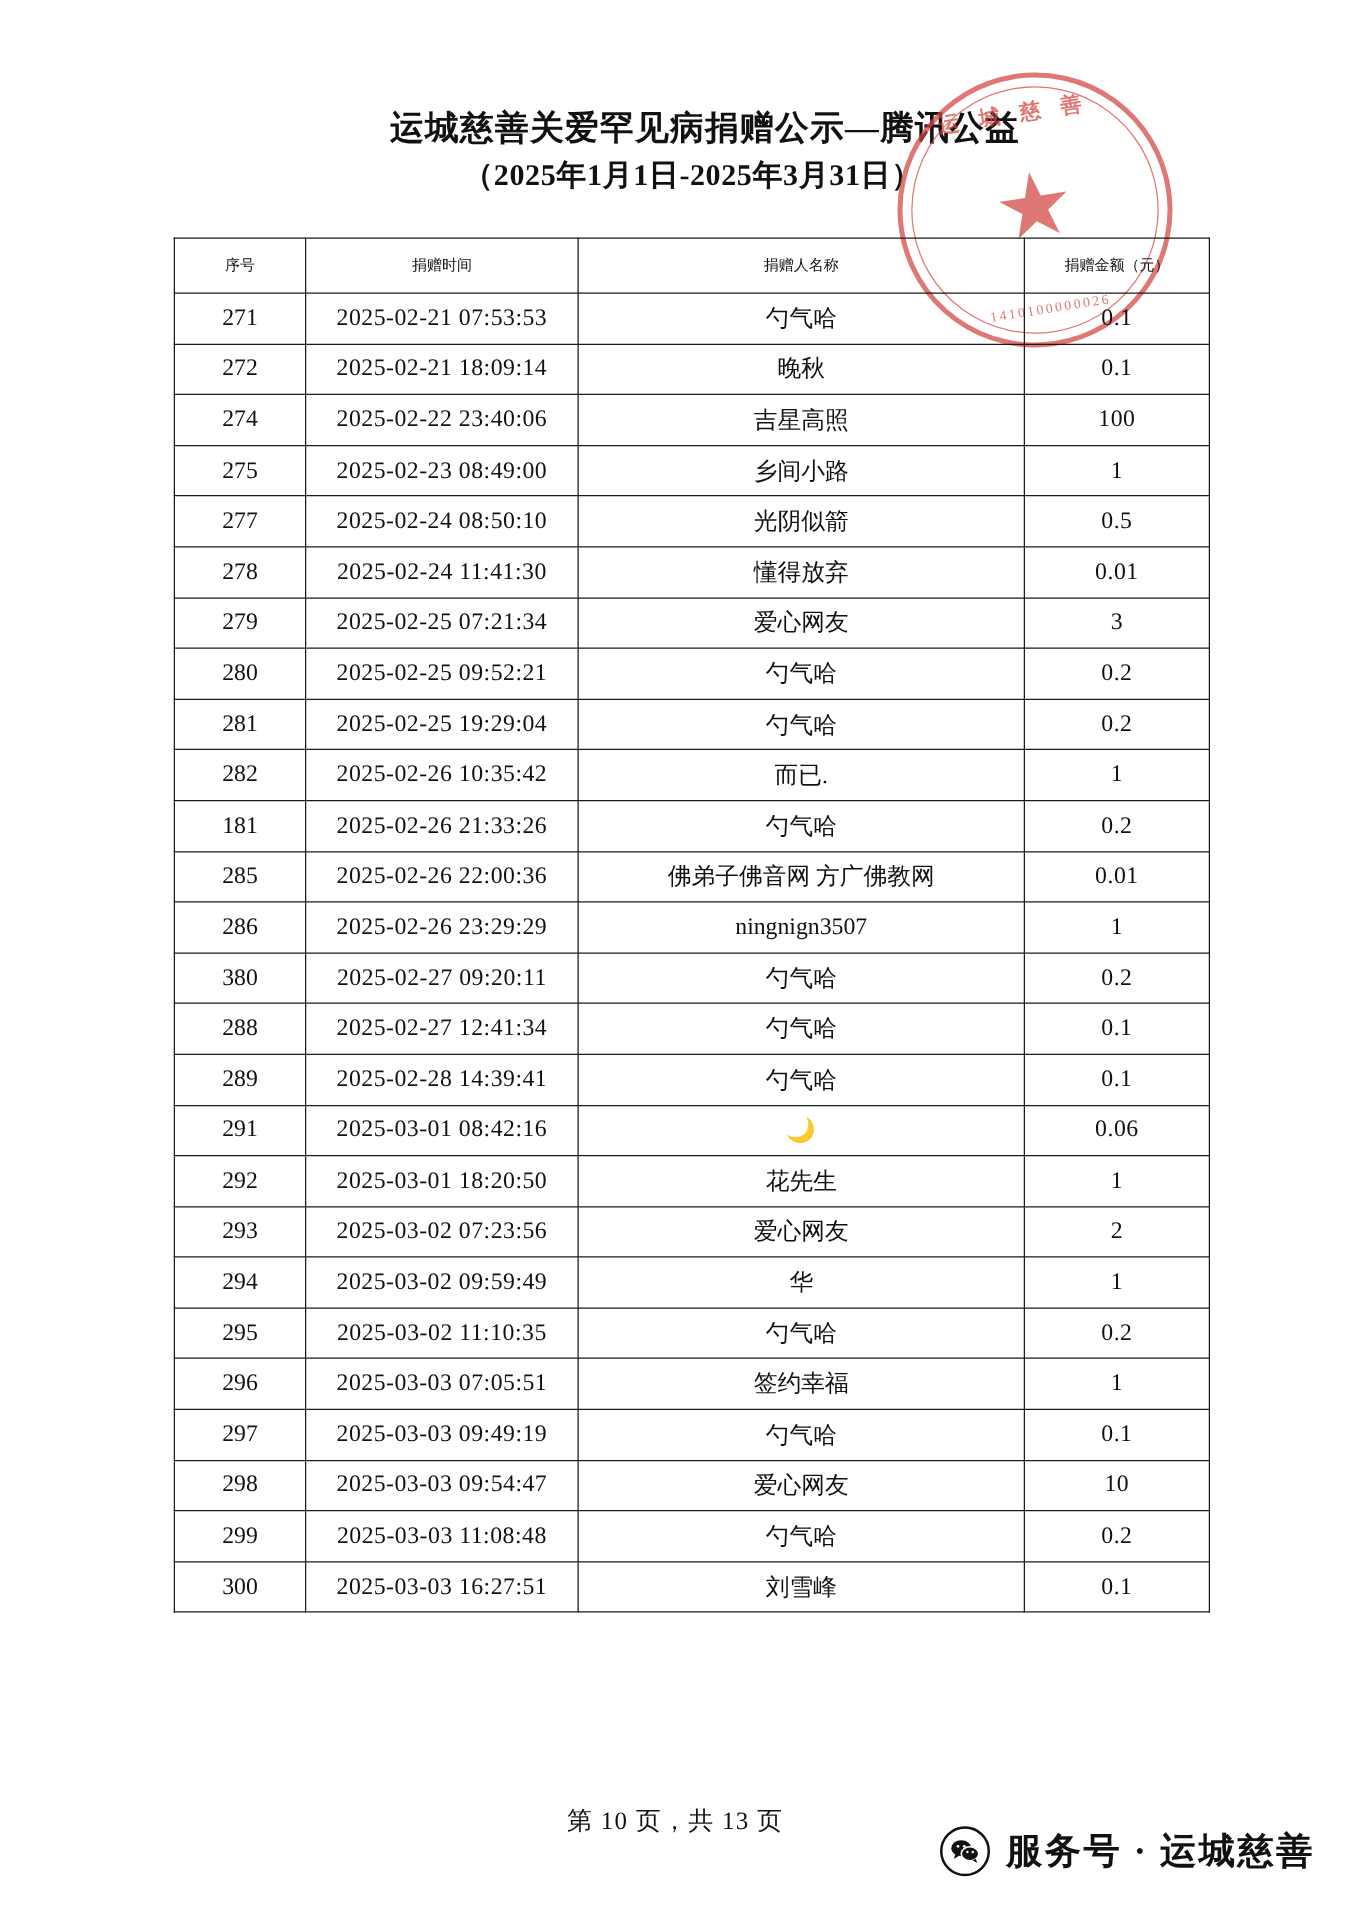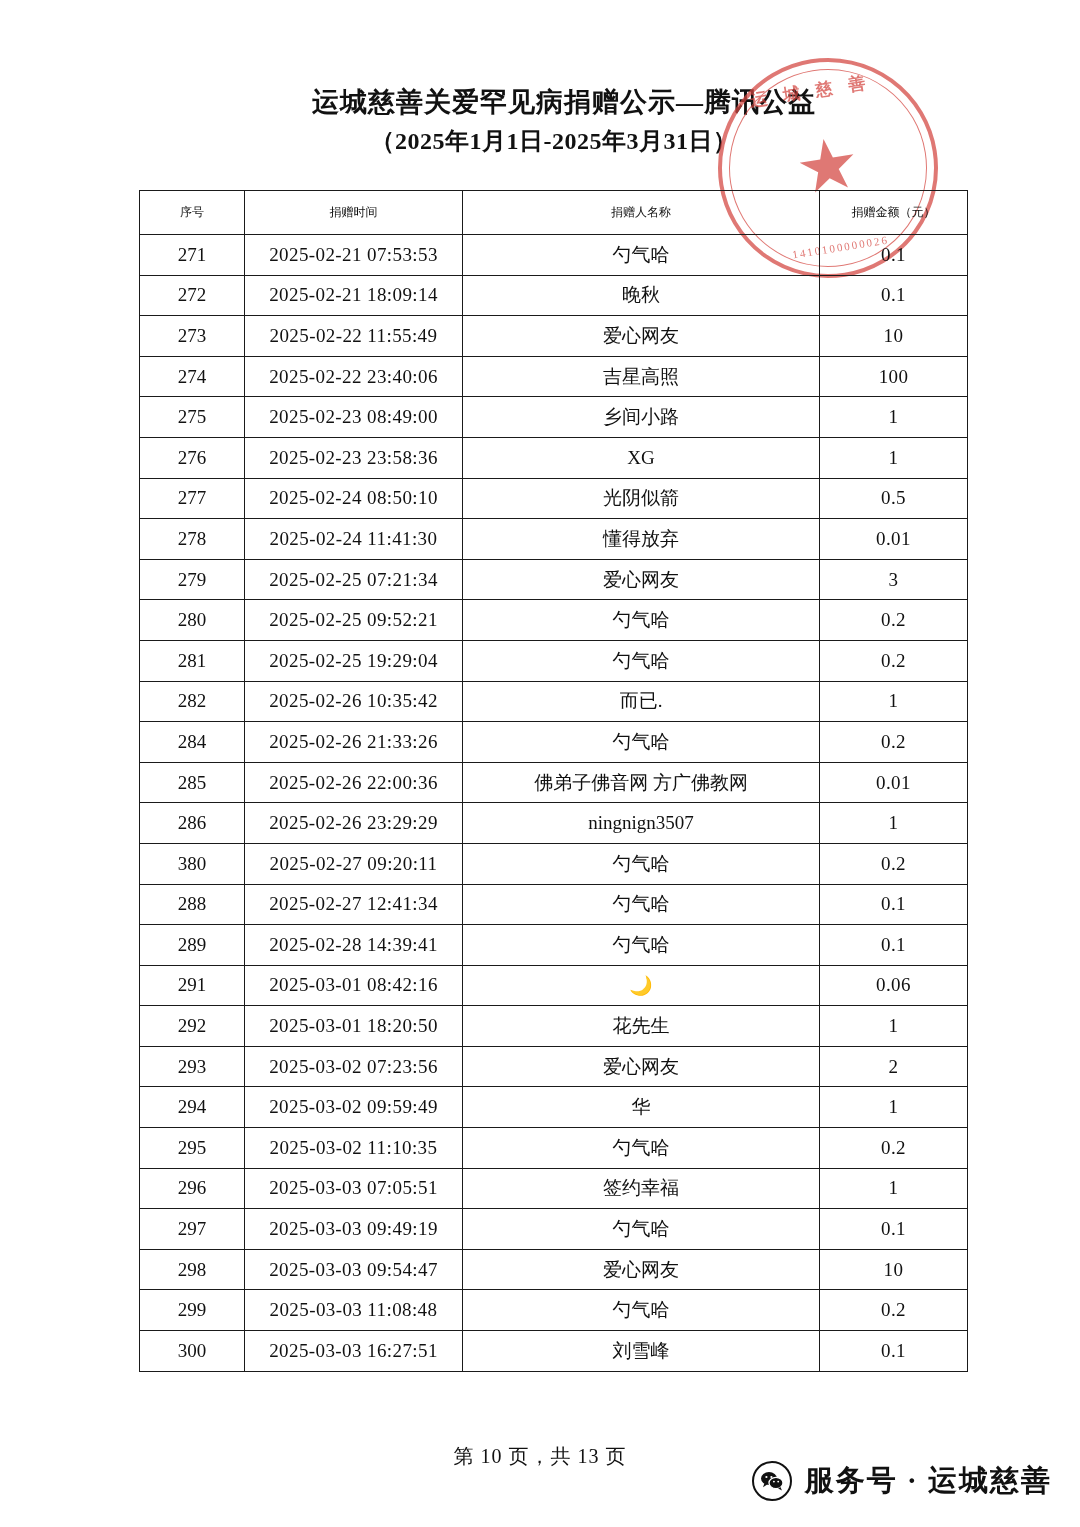--- a/index.html
+++ b/index.html
@@ -214,44 +214,32 @@
             <td class="cell-name">勺气哈</td>
             <td class="cell-amt">0.1</td>
           </tr>
           <tr>
             <td class="cell-index">272</td>
             <td class="cell-time">2025-02-21 18:09:14</td>
             <td class="cell-name">晚秋</td>
             <td class="cell-amt">0.1</td>
           </tr>
           <tr>
-            <td class="cell-index">273</td>
-            <td class="cell-time">2025-02-22 11:55:49</td>
-            <td class="cell-name">爱心网友</td>
-            <td class="cell-amt">10</td>
-          </tr>
-          <tr>
             <td class="cell-index">274</td>
             <td class="cell-time">2025-02-22 23:40:06</td>
             <td class="cell-name">吉星高照</td>
             <td class="cell-amt">100</td>
           </tr>
           <tr>
             <td class="cell-index">275</td>
             <td class="cell-time">2025-02-23 08:49:00</td>
             <td class="cell-name">乡间小路</td>
             <td class="cell-amt">1</td>
           </tr>
           <tr>
-            <td class="cell-index">276</td>
-            <td class="cell-time">2025-02-23 23:58:36</td>
-            <td class="cell-name">XG</td>
-            <td class="cell-amt">1</td>
-          </tr>
-          <tr>
             <td class="cell-index">277</td>
             <td class="cell-time">2025-02-24 08:50:10</td>
             <td class="cell-name">光阴似箭</td>
             <td class="cell-amt">0.5</td>
           </tr>
           <tr>
             <td class="cell-index">278</td>
             <td class="cell-time">2025-02-24 11:41:30</td>
             <td class="cell-name">懂得放弃</td>
             <td class="cell-amt">0.01</td>
@@ -274,21 +262,21 @@
             <td class="cell-name">勺气哈</td>
             <td class="cell-amt">0.2</td>
           </tr>
           <tr>
             <td class="cell-index">282</td>
             <td class="cell-time">2025-02-26 10:35:42</td>
             <td class="cell-name">而已.</td>
             <td class="cell-amt">1</td>
           </tr>
           <tr>
-            <td class="cell-index">284</td>
+            <td class="cell-index">181</td>
             <td class="cell-time">2025-02-26 21:33:26</td>
             <td class="cell-name">勺气哈</td>
             <td class="cell-amt">0.2</td>
           </tr>
           <tr>
             <td class="cell-index">285</td>
             <td class="cell-time">2025-02-26 22:00:36</td>
             <td class="cell-name">佛弟子佛音网 方广佛教网</td>
             <td class="cell-amt">0.01</td>
           </tr>

